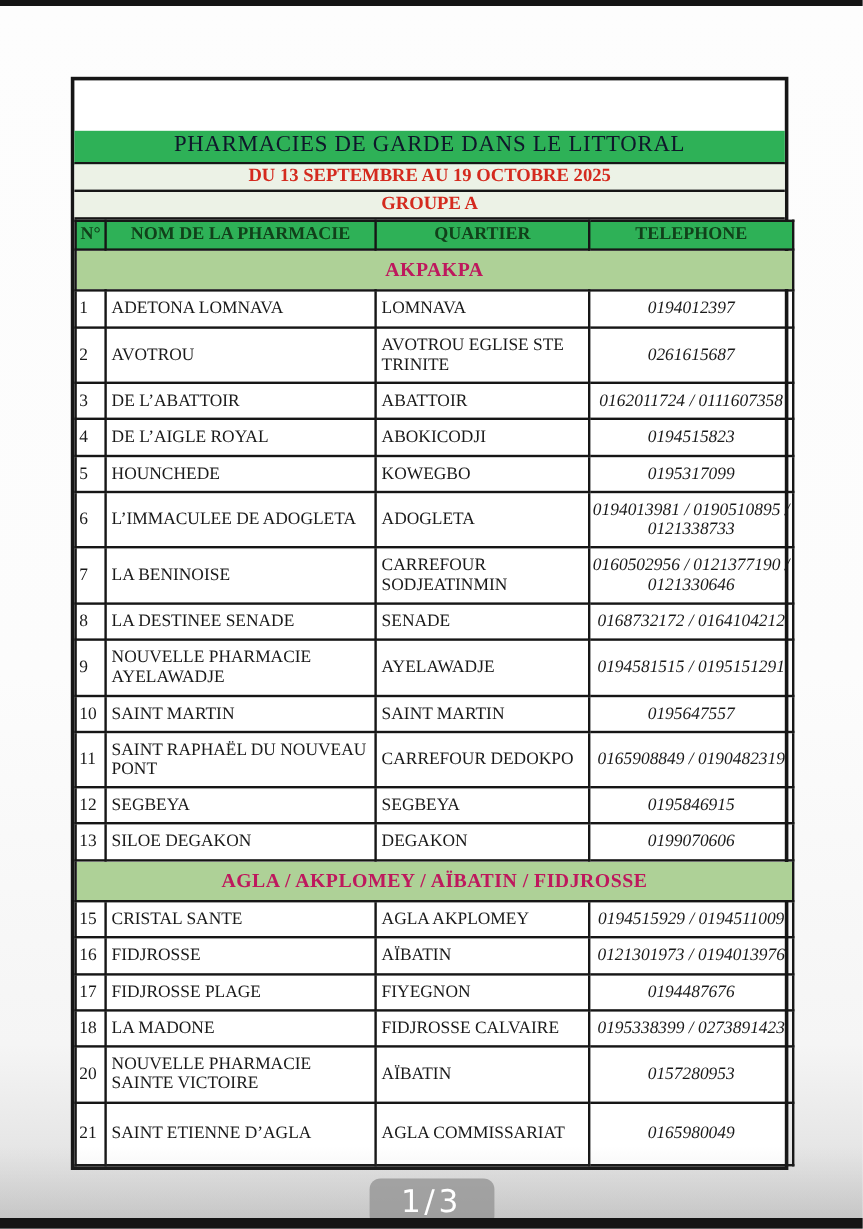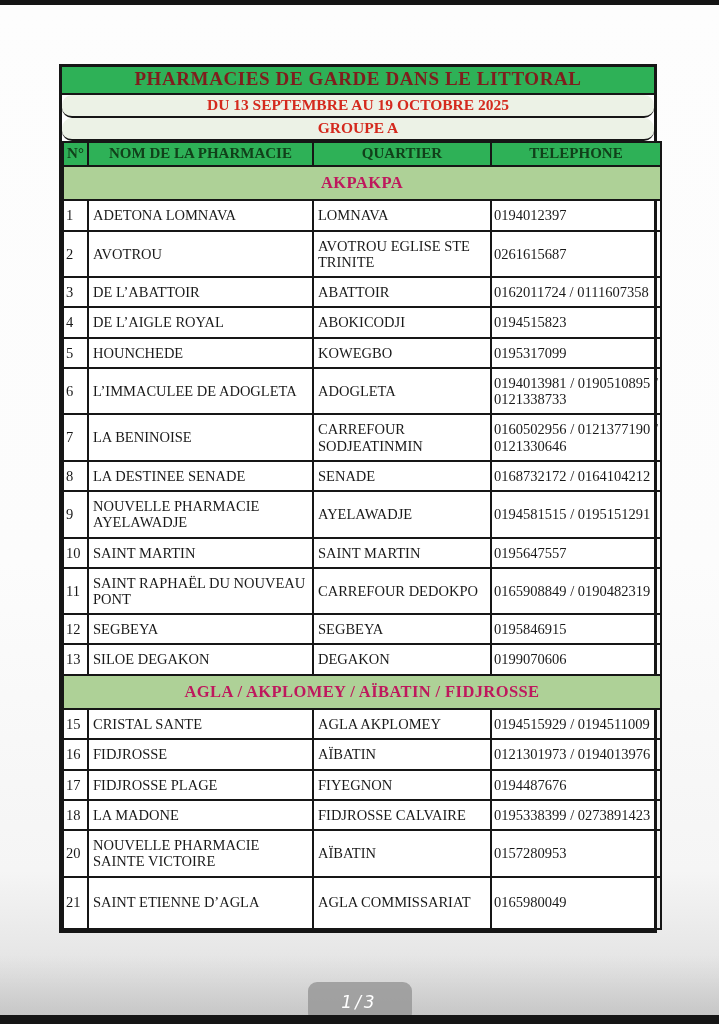--- a/index.html
+++ b/index.html
@@ -33,49 +33,48 @@
     transform: translateX(-50%);
     width: 104px; height: 40px;
     background: rgba(150,150,150,0.82);
     border-radius: 9px;
     display: flex; align-items: center; justify-content: center;
     z-index: 4;
   }
   .page-badge span {
     color: #ffffff;
     font-family: "DejaVu Sans", sans-serif;
-    font-style: italic;
-    font-size: 17px;
+    font-size: 26px;
     letter-spacing: 3px;
   }
   .doc {
     position: absolute; left: 59px; top: 64px;
     width: 598px;
     border: 3px solid #161616;
     background: #ffffff;
   }
   .title-bar {
     background: #2eb157;
-    color: #7f1d1d;
-    font-weight: bold;
+    color: #0f172a;
+    font-weight: normal;
     font-size: 19px;
     letter-spacing: 0.6px;
     text-align: center;
     padding: 1px 0 3px 0;
     border-bottom: 2px solid #161616;
+    margin-top: 42px;
   }
   .date-bar, .groupe-bar {
     background: #ecf2e6;
     color: #d42a1e;
     font-weight: bold;
     font-size: 15.5px;
     text-align: center;
     padding: 1px 0 2px 0;
     border-bottom: 2px solid #161616;
-    border-radius: 10px;
   }
   table {
     width: 100%;
     border-collapse: collapse;
     table-layout: fixed;
   }
   th {
     background: #2eb157;
     color: #11401a;
     font-size: 15px;
@@ -87,21 +86,21 @@
   td {
     border: 2px solid #161616;
     font-size: 14.5px;
     color: #191919;
     line-height: 1.12;
     padding: 6px 4px;
     vertical-align: middle;
     overflow: hidden;
   }
   td.num { padding-left: 2px; padding-right: 1px; }
-  td.tel { text-align: left; padding-left: 2px; padding-right: 2px; }
+  td.tel { text-align: center; padding-left: 2px; padding-right: 2px; font-style: italic; }
   tr.section td {
     background: #aed197;
     color: #be185d;
     text-align: center;
     font-weight: bold;
     font-size: 16.5px;
     letter-spacing: 0.4px;
     padding: 7px 0;
   }
   tbody tr:last-child td { height: 52px; }

